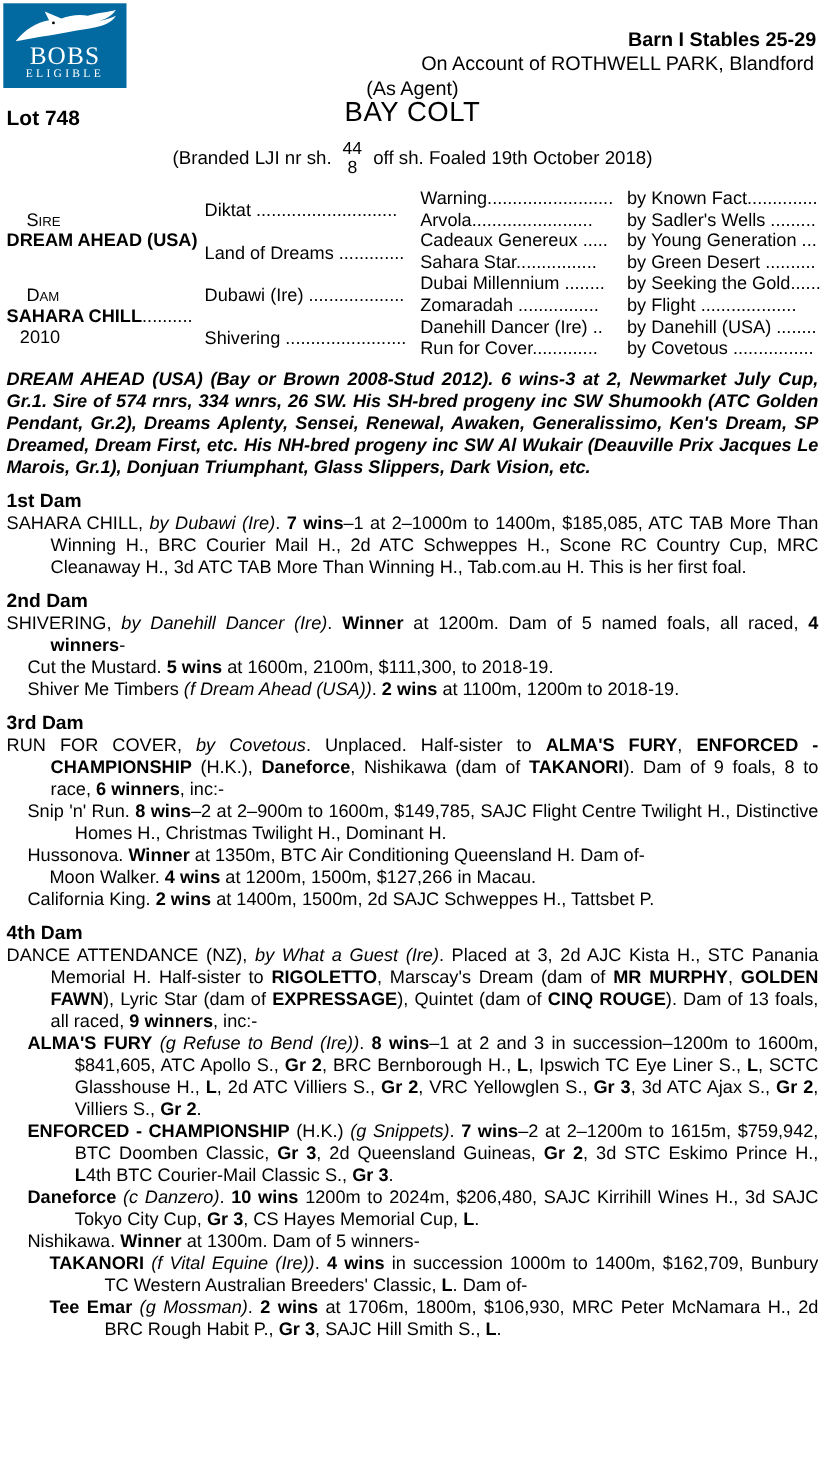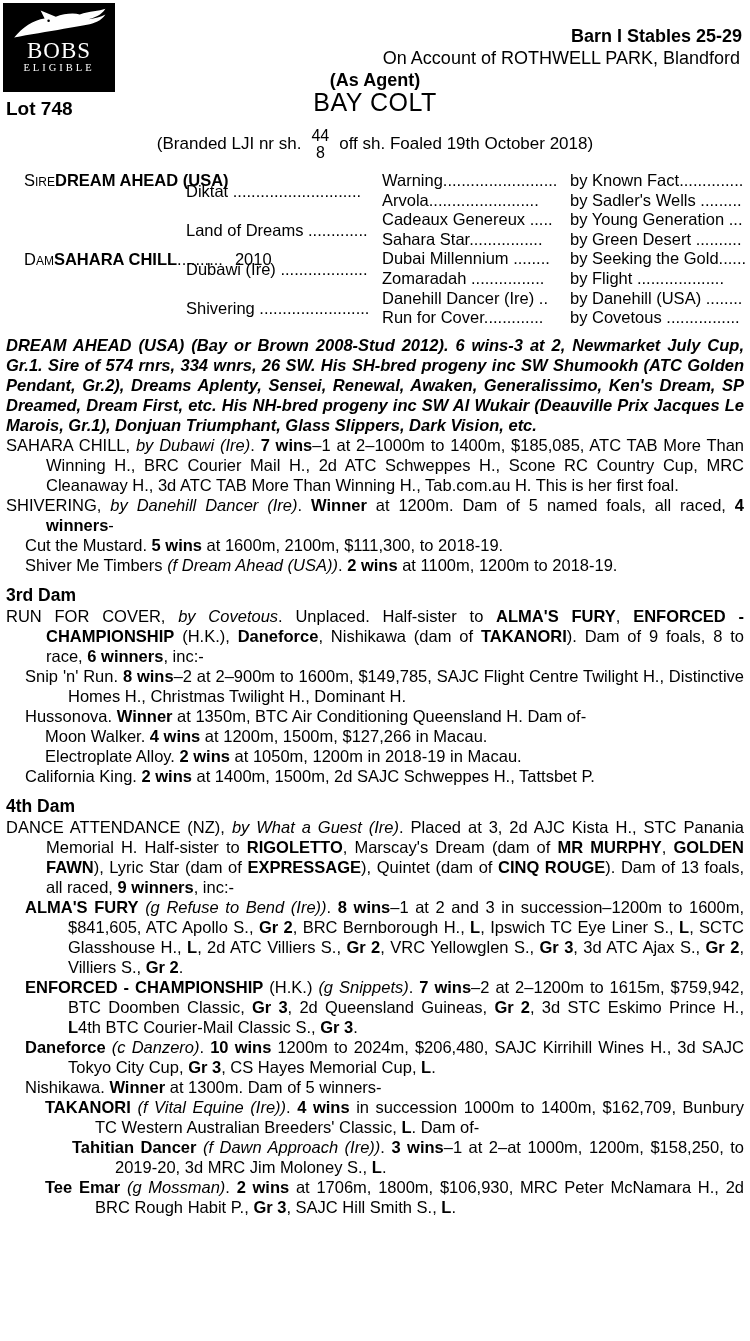--- a/index.html
+++ b/index.html
@@ -7,41 +7,41 @@
     width:750px;height:1341px;overflow:hidden;
     background:#ffffff;color:#000000;
     font-family:"Liberation Sans", sans-serif;
     font-size:16.5px;line-height:20px;
   }
   .page{position:relative;width:750px;height:1341px;padding:0 6px;box-sizing:border-box;}
 
   
   .header{position:relative;height:170px;}
   .logo{
-    position:absolute;left:-3px;top:3px;width:112px;height:89px;
-    background:#000000;color:#fff;text-align:center;overflow:hidden;
+    position:absolute;left:-3px;top:3px;width:112px;height:77px;
+    background:#0369a1;color:#fff;text-align:center;overflow:hidden;
   }
   .logo svg{display:block;margin:5px auto 0;}
   .logo .bobs{font-family:"Liberation Serif", serif;font-size:23px;line-height:21px;letter-spacing:1px;}
   .logo .eligible{font-family:"Liberation Serif", serif;font-size:10.5px;line-height:13px;letter-spacing:3px;}
   .barn{position:absolute;right:2px;top:26px;font-weight:bold;font-size:18px;}
   .account{position:absolute;left:0;right:4px;top:48px;text-align:right;font-weight:normal;font-size:18px;}
-  .agent{position:absolute;left:0;right:0;top:70px;text-align:center;font-weight:bold;font-size:18px;}
+  .agent{position:absolute;left:0;right:0;top:70px;text-align:center;font-weight:normal;font-size:18px;}
   .lot{position:absolute;left:0;top:99px;font-weight:bold;font-size:19px;}
   .horse-title{position:absolute;left:0;right:0;top:92px;text-align:center;font-weight:normal;font-size:25px;letter-spacing:0.5px;}
   .branded{
     position:absolute;left:0;right:0;top:124px;height:40px;
     display:flex;justify-content:center;align-items:center;font-size:17px;
   }
   .frac{display:inline-flex;flex-direction:column;align-items:center;line-height:17px;font-size:16px;margin:0 10px;}
 
   
   .ped{display:grid;grid-template-columns:180px 196px 188px auto;margin-top:1px;height:157px;}
   .ped-colA{display:flex;flex-direction:column;}
-  .ped-block{height:78.5px;display:flex;flex-direction:row;justify-content:flex-start;}
+  .ped-block{height:78.5px;display:flex;flex-direction:column;justify-content:center;}
   .ped-label{font-variant:small-caps;padding-left:18px;line-height:19px;}
   .ped-name{font-weight:bold;line-height:19px;white-space:nowrap;}
   .ped-name .dots{font-weight:normal;}
   .ped-year{padding-left:12px;line-height:19px;}
   .ped2{height:39.2px;display:flex;align-items:center;white-space:nowrap;overflow:hidden;}
   .pedline{height:19.6px;line-height:19.6px;white-space:nowrap;overflow:hidden;}
 
   
   .sec-head{font-weight:bold;font-size:17.5px;margin-top:9px;line-height:22px;}
   .para{text-align:justify;}
@@ -122,35 +122,35 @@
         <div class="pedline">by Green Desert ..........</div>
         <div class="pedline">by Seeking the Gold......</div>
         <div class="pedline">by Flight ...................</div>
         <div class="pedline">by Danehill (USA) ........</div>
         <div class="pedline">by Covetous ................</div>
       </div>
   </div>
 
   <div id="sections">
       <div class="para p-flush"><span class="b i">DREAM AHEAD (USA) (Bay or Brown 2008-Stud 2012). 6 wins-3 at 2, Newmarket July Cup, Gr.1. Sire of 574 rnrs, 334 wnrs, 26 SW. His SH-bred progeny inc SW Shumookh (ATC Golden Pendant, Gr.2), Dreams Aplenty, Sensei, Renewal, Awaken, Generalissimo, Ken's Dream, SP Dreamed, Dream First, etc. His NH-bred progeny inc SW Al Wukair (Deauville Prix Jacques Le Marois, Gr.1), Donjuan Triumphant, Glass Slippers, Dark Vision, etc.</span></div>
+      <div class="sec-head">1st Dam</div>
       <div class="para p-dam"><span>SAHARA CHILL, </span><span class="i">by Dubawi (Ire)</span><span>. </span><span class="b">7 wins</span><span>–1 at 2–1000m to 1400m, $185,085, ATC TAB More Than Winning H., BRC Courier Mail H., 2d ATC Schweppes H., Scone RC Country Cup, MRC Cleanaway H., 3d ATC TAB More Than Winning H., Tab.com.au H. This is her first foal.</span></div>
+      <div class="sec-head">2nd Dam</div>
       <div class="para p-dam"><span>SHIVERING, </span><span class="i">by Danehill Dancer (Ire)</span><span>. </span><span class="b">Winner</span><span> at 1200m. Dam of 5 named foals, all raced, </span><span class="b">4 winners</span><span>-</span></div>
       <div class="para p-l1"><span>Cut the Mustard. </span><span class="b">5 wins</span><span> at 1600m, 2100m, $111,300, to 2018-19.</span></div>
       <div class="para p-l1"><span>Shiver Me Timbers </span><span class="i">(f Dream Ahead (USA))</span><span>. </span><span class="b">2 wins</span><span> at 1100m, 1200m to 2018-19.</span></div>
       <div class="sec-head">3rd Dam</div>
       <div class="para p-dam"><span>RUN FOR COVER, </span><span class="i">by Covetous</span><span>. Unplaced. Half-sister to </span><span class="b">ALMA'S FURY</span><span>, </span><span class="b">ENFORCED - CHAMPIONSHIP</span><span> (H.K.), </span><span class="b">Daneforce</span><span>, Nishikawa (dam of </span><span class="b">TAKANORI</span><span>). Dam of 9 foals, 8 to race, </span><span class="b">6 winners</span><span>, inc:-</span></div>
       <div class="para p-l1"><span>Snip 'n' Run. </span><span class="b">8 wins</span><span>–2 at 2–900m to 1600m, $149,785, SAJC Flight Centre Twilight H., Distinctive Homes H., Christmas Twilight H., Dominant H.</span></div>
       <div class="para p-l1"><span>Hussonova. </span><span class="b">Winner</span><span> at 1350m, BTC Air Conditioning Queensland H. Dam of-</span></div>
       <div class="para p-l2"><span>Moon Walker. </span><span class="b">4 wins</span><span> at 1200m, 1500m, $127,266 in Macau.</span></div>
-      <div class="para p-l2"><span>Electroplate Alloy. </span><span class="b">2 wins</span><span> at 1050m, 1200m in 2018-19 in Macau.</span></div>
       <div class="para p-l1"><span>California King. </span><span class="b">2 wins</span><span> at 1400m, 1500m, 2d SAJC Schweppes H., Tattsbet P.</span></div>
       <div class="sec-head">4th Dam</div>
       <div class="para p-dam"><span>DANCE ATTENDANCE (NZ), </span><span class="i">by What a Guest (Ire)</span><span>. Placed at 3, 2d AJC Kista H., STC Panania Memorial H. Half-sister to </span><span class="b">RIGOLETTO</span><span>, Marscay's Dream (dam of </span><span class="b">MR MURPHY</span><span>, </span><span class="b">GOLDEN FAWN</span><span>), Lyric Star (dam of </span><span class="b">EXPRESSAGE</span><span>), Quintet (dam of </span><span class="b">CINQ ROUGE</span><span>). Dam of 13 foals, all raced, </span><span class="b">9 winners</span><span>, inc:-</span></div>
       <div class="para p-l1"><span class="b">ALMA'S FURY</span><span> </span><span class="i">(g Refuse to Bend (Ire))</span><span>. </span><span class="b">8 wins</span><span>–1 at 2 and 3 in succession–1200m to 1600m, $841,605, ATC Apollo S., </span><span class="b">Gr 2</span><span>, BRC Bernborough H., </span><span class="b">L</span><span>, Ipswich TC Eye Liner S., </span><span class="b">L</span><span>, SCTC Glasshouse H., </span><span class="b">L</span><span>, 2d ATC Villiers S., </span><span class="b">Gr 2</span><span>, VRC Yellowglen S., </span><span class="b">Gr 3</span><span>, 3d ATC Ajax S., </span><span class="b">Gr 2</span><span>, Villiers S., </span><span class="b">Gr 2</span><span>.</span></div>
       <div class="para p-l1"><span class="b">ENFORCED - CHAMPIONSHIP</span><span> (H.K.) </span><span class="i">(g Snippets)</span><span>. </span><span class="b">7 wins</span><span>–2 at 2–1200m to 1615m, $759,942, BTC Doomben Classic, </span><span class="b">Gr 3</span><span>, 2d Queensland Guineas, </span><span class="b">Gr 2</span><span>, 3d STC Eskimo Prince H., </span><span class="b">L</span><span>4th BTC Courier-Mail Classic S., </span><span class="b">Gr 3</span><span>.</span></div>
       <div class="para p-l1"><span class="b">Daneforce</span><span> </span><span class="i">(c Danzero)</span><span>. </span><span class="b">10 wins</span><span> 1200m to 2024m, $206,480, SAJC Kirrihill Wines H., 3d SAJC Tokyo City Cup, </span><span class="b">Gr 3</span><span>, CS Hayes Memorial Cup, </span><span class="b">L</span><span>.</span></div>
       <div class="para p-l1"><span>Nishikawa. </span><span class="b">Winner</span><span> at 1300m. Dam of 5 winners-</span></div>
       <div class="para p-l2"><span class="b">TAKANORI</span><span> </span><span class="i">(f Vital Equine (Ire))</span><span>. </span><span class="b">4 wins</span><span> in succession 1000m to 1400m, $162,709, Bunbury TC Western Australian Breeders' Classic, </span><span class="b">L</span><span>. Dam of-</span></div>
-      <div class="para p-l3"><span class="b">Tahitian Dancer</span><span> </span><span class="i">(f Dawn Approach (Ire))</span><span>. </span><span class="b">3 wins</span><span>–1 at 2–at 1000m, 1200m, $158,250, to 2019-20, 3d MRC Jim Moloney S., </span><span class="b">L</span><span>.</span></div>
       <div class="para p-l2"><span class="b">Tee Emar</span><span> </span><span class="i">(g Mossman)</span><span>. </span><span class="b">2 wins</span><span> at 1706m, 1800m, $106,930, MRC Peter McNamara H., 2d BRC Rough Habit P., </span><span class="b">Gr 3</span><span>, SAJC Hill Smith S., </span><span class="b">L</span><span>.</span></div>
     </div>
 
 </div>
 
 </body></html>

